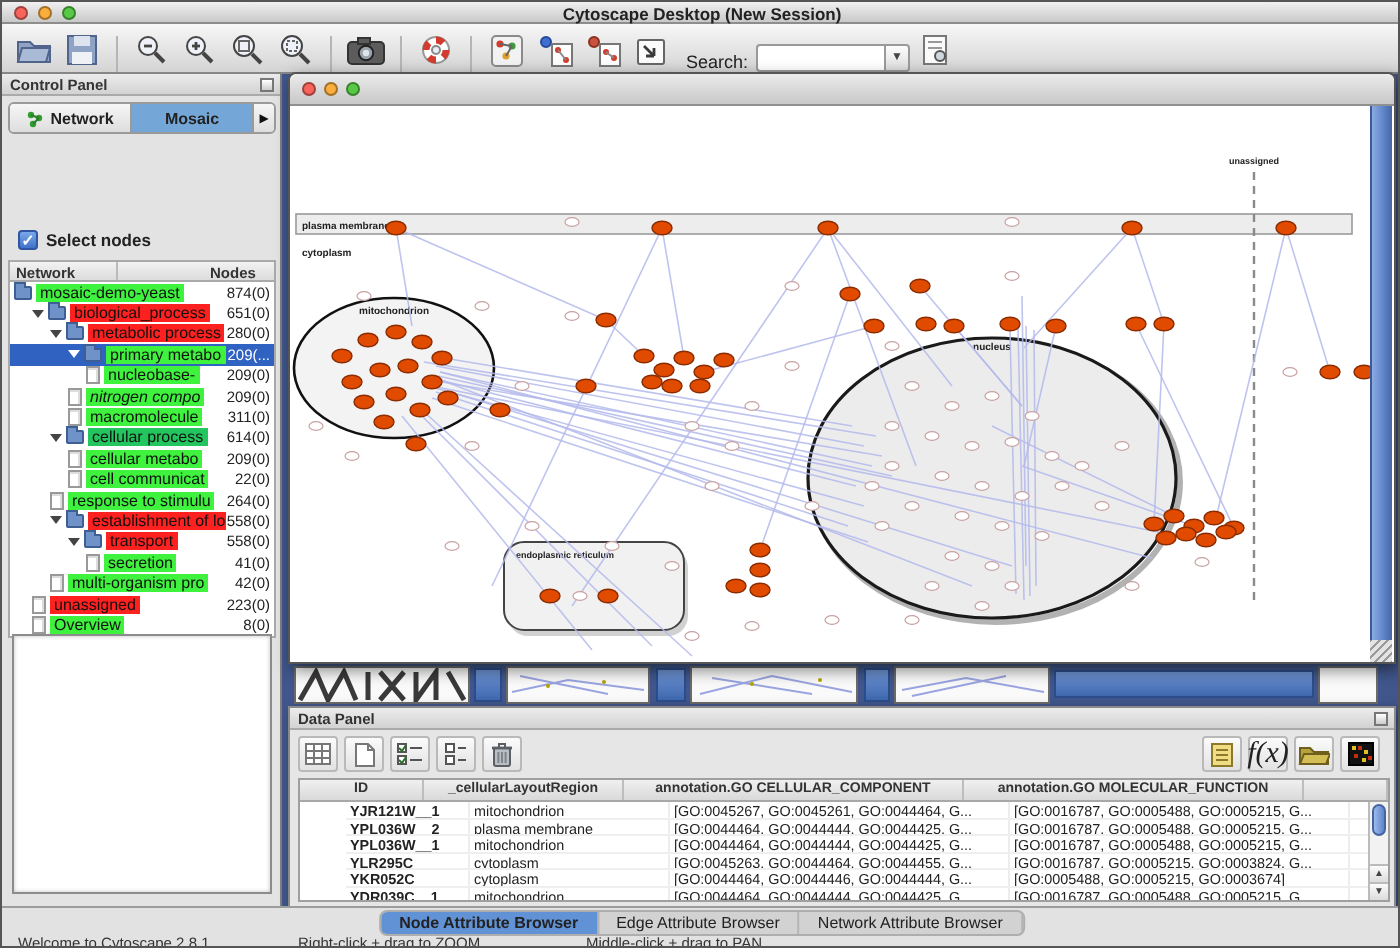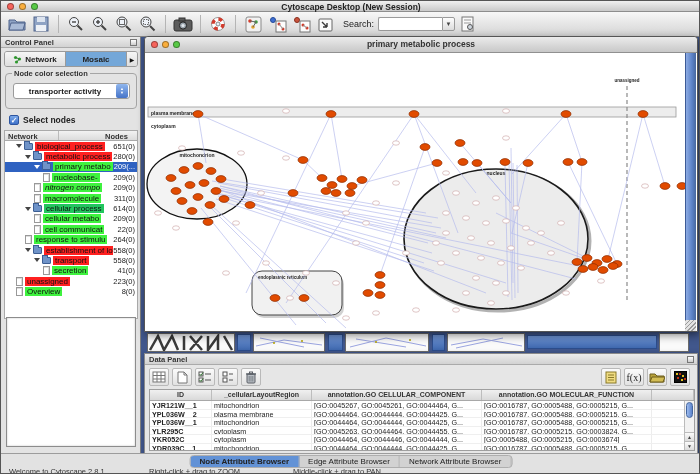--- a/index.html
+++ b/index.html
@@ -10,21 +10,21 @@
   .titlebar{position:absolute;left:0;top:0;width:700px;height:11px;
     background:linear-gradient(#f0f0f0,#c9c9c9);border-bottom:1px solid #8d8d8d;}
   .titlebar .title{position:absolute;left:0;right:0;top:1px;text-align:center;
     font-size:8.5px;font-weight:bold;color:#222;}
   .lights{position:absolute;left:6px;top:2px;display:flex;gap:5px;}
   .light{width:7px;height:7px;border-radius:50%;border:1px solid rgba(0,0,0,.35);}
   .l-red{background:#f6645c;} .l-yel{background:#f9ae3d;} .l-grn{background:#58c946;}
   
   .toolbar{position:absolute;left:0;top:11px;width:700px;height:25px;
     background:linear-gradient(#f7f7f7,#d4d4d4);border-bottom:1px solid #878787;
-    display:flex;align-items:center;padding:0 4px;}
+    display:flex;align-items:flex-end;padding:0 4px;}
   .tbtn{width:24px;height:22px;display:flex;align-items:center;justify-content:center;flex:0 0 auto;}
   .tsep{width:1px;height:18px;background:#b5b5b5;margin:0 5px;flex:0 0 auto;}
   .search-label{font-size:9px;color:#222;margin:0 4px 0 6px;}
   .searchwrap{display:flex;align-items:center;}
   .search-input{width:64px;height:14px;border:1px solid #9a9a9a;border-right:none;
     border-radius:2px 0 0 2px;font-size:8px;padding:0 3px;font-family:"Liberation Sans",sans-serif;}
   .search-arrow{width:13px;height:14px;background:linear-gradient(#fdfdfd,#dcdcdc);
     border:1px solid #9a9a9a;border-radius:0 2px 2px 0;font-size:6px;line-height:13px;text-align:center;color:#444;}
   
   .cpanel{position:absolute;left:0;top:36px;width:140px;height:416px;background:#e3e3e3;
@@ -104,21 +104,21 @@
   .dp-toolbar{position:absolute;left:4px;top:13px;width:544px;height:20px;display:flex;align-items:center;}
   .dbtn{width:20px;height:18px;display:flex;align-items:center;justify-content:center;flex:0 0 auto;
     border:1px solid #b9b9b9;border-radius:2px;background:linear-gradient(#fbfbfb,#e2e2e2);margin-right:3px;}
   .dp-right{margin-left:auto;display:flex;}
   .dtable{position:absolute;left:4px;top:35px;width:546px;height:62px;background:#fff;
     border:1px solid #9f9f9f;overflow:hidden;}
   .dt-head{display:flex;height:11px;background:linear-gradient(#f0f0f0,#d9d9d9);
     border-bottom:1px solid #a8a8a8;font-size:7px;font-weight:bold;color:#333;}
   .dt-head div{border-right:1px solid #bdbdbd;text-align:center;padding-top:1px;
     overflow:hidden;white-space:nowrap;}
-  .dt-row{display:flex;height:8.6px;font-size:7.2px;color:#222;border-bottom:1px solid #efefef;}
+  .dt-row{display:flex;height:8.6px;font-size:7.2px;color:#222;border-bottom:1px solid #efefef;margin-left:23px;}
   .dt-row div{border-right:1px solid #ededed;padding:0 2px;overflow:hidden;white-space:nowrap;}
   .c-id{width:62px;} .c-reg{width:100px;} .c-cc{width:170px;} .c-mf{width:170px;} .c-fill{flex:1;}
   .dt-row .c-id{font-weight:bold;}
   .dt-scroll{position:absolute;right:0;top:11px;bottom:0;width:10px;background:#f2f2f2;
     border-left:1px solid #bbb;}
   .dt-thumb{position:absolute;left:1px;top:1px;width:7px;height:16px;border-radius:4px;
     background:linear-gradient(90deg,#9cbbee,#5d84cc);border:1px solid #44669f;}
   .dt-btn{position:absolute;left:0;width:9px;height:9px;font-size:5px;line-height:9px;text-align:center;
     color:#444;background:linear-gradient(#fbfbfb,#dcdcdc);border-top:1px solid #bbb;}
   
@@ -269,39 +269,34 @@
             <line x1="2.5" y1="2.5" x2="6.5" y2="4" stroke="#2f7e2f"></line>
             <line x1="6.5" y1="4" x2="3.5" y2="7" stroke="#2f7e2f"></line>
           </svg>
         <span>Network</span>
       </div>
       <div class="cp-tab active">
         <span>Mosaic</span>
       </div>
       <div class="cp-tabarrow">▶</div>
     </div>
-    <div class="cp-group">
-      <div class="cp-group-lab">Node color selection</div>
-      <div class="combo">
-        <span class="combo-text">transporter activity</span>
-        <span class="combo-step">
-            <span>▲</span>
-            <span>▼</span>
-          </span>
-      </div>
-    </div>
     <div class="cp-check">
       <span class="checkbox">✓</span>
       <span class="lab">Select nodes</span>
     </div>
     <div class="treeheader">
       <div class="h1">Network</div>
       <div class="h2">Nodes</div>
     </div>
     <div class="tree">
+        <div class="tree-row" style="padding-left: 2px;">
+          <span class="tr-folder"></span>
+          <span class="tr-label" style="background: rgb(62, 242, 62);">mosaic-demo-yeast</span>
+          <span class="tr-count">874(0)</span>
+        </div>
         <div class="tree-row" style="padding-left: 11px;">
           <span class="tr-arrow"></span>
           <span class="tr-folder"></span>
           <span class="tr-label" style="background: rgb(255, 32, 32);">biological_process</span>
           <span class="tr-count">651(0)</span>
         </div>
         <div class="tree-row" style="padding-left: 20px;">
           <span class="tr-arrow"></span>
           <span class="tr-folder"></span>
           <span class="tr-label" style="background: rgb(255, 32, 32);">metabolic process</span>
@@ -358,20 +353,25 @@
         <div class="tree-row" style="padding-left: 29px;">
           <span class="tr-arrow"></span>
           <span class="tr-folder"></span>
           <span class="tr-label" style="background: rgb(255, 32, 32);">transport</span>
           <span class="tr-count">558(0)</span>
         </div>
         <div class="tree-row" style="padding-left: 38px;">
           <span class="tr-file"></span>
           <span class="tr-label" style="background: rgb(62, 242, 62);">secretion</span>
           <span class="tr-count">41(0)</span>
+        </div>
+        <div class="tree-row" style="padding-left: 20px;">
+          <span class="tr-file"></span>
+          <span class="tr-label" style="background: rgb(62, 242, 62);">multi-organism pro</span>
+          <span class="tr-count">42(0)</span>
         </div>
         <div class="tree-row" style="padding-left: 11px;">
           <span class="tr-file"></span>
           <span class="tr-label" style="background: rgb(255, 32, 32);">unassigned</span>
           <span class="tr-count">223(0)</span>
         </div>
         <div class="tree-row" style="padding-left: 11px;">
           <span class="tr-file"></span>
           <span class="tr-label" style="background: rgb(62, 242, 62);">Overview</span>
           <span class="tr-count">8(0)</span>
@@ -412,21 +412,20 @@
     <div class="bgwin" style="left:658px;width:30px;"></div>
   </div>
 
   <div class="iwin">
     <div class="iw-title">
       <div class="iw-lights">
         <span class="iw-light l-red"></span>
         <span class="iw-light l-yel"></span>
         <span class="iw-light l-grn"></span>
       </div>
-      <div class="t">primary metabolic process</div>
     </div>
     <div class="iw-content">
       <svg width="541" height="278" viewBox="0 0 541 278">
 
         <rect x="2" y="54" width="528" height="10" fill="#ededed" stroke="#9a9a9a" stroke-width="0.8"></rect>
         <text x="5" y="61.5" font-size="5" font-weight="bold" fill="#222">plasma membrane</text>
         <text x="5" y="75" font-size="5" font-weight="bold" fill="#222">cytoplasm</text>
 
         <ellipse cx="51" cy="131" rx="50" ry="35" fill="#f3f3f3" stroke="#111" stroke-width="1.3"></ellipse>
         <text x="51" y="104" font-size="5" font-weight="bold" fill="#222" text-anchor="middle">mitochondrion</text>
@@ -663,21 +662,21 @@
       <div class="dp-right">
         <div class="dbtn">
           <svg width="12" height="13">
               <rect x="1" y="1" width="10" height="11" fill="#f0dc82" stroke="#8a7a2a"></rect>
               <line x1="3" y1="4" x2="9" y2="4" stroke="#8a7a2a"></line>
               <line x1="3" y1="6.5" x2="9" y2="6.5" stroke="#8a7a2a"></line>
               <line x1="3" y1="9" x2="9" y2="9" stroke="#8a7a2a"></line>
             </svg>
         </div>
         <div class="dbtn">
-          <span style="font-family:'Liberation Serif',serif;font-size:10px;color:#222;text-align:center;">f(x)</span>
+          <span style="font-family:'Liberation Serif',serif;font-style:italic;font-size:15px;color:#222;text-align:center;">f(x)</span>
         </div>
         <div class="dbtn">
           <svg width="16" height="12">
               <path d="M1 3h5l2 2h7v6H1z" fill="#b8a23c" stroke="#6e5f1c"></path>
               <path d="M3 6h13l-2 5H1z" fill="#d3bd55" stroke="#6e5f1c"></path>
             </svg>
         </div>
         <div class="dbtn">
           <svg width="13" height="12">
               <rect x="0.5" y="0.5" width="12" height="11" fill="#111" stroke="#000"></rect>

